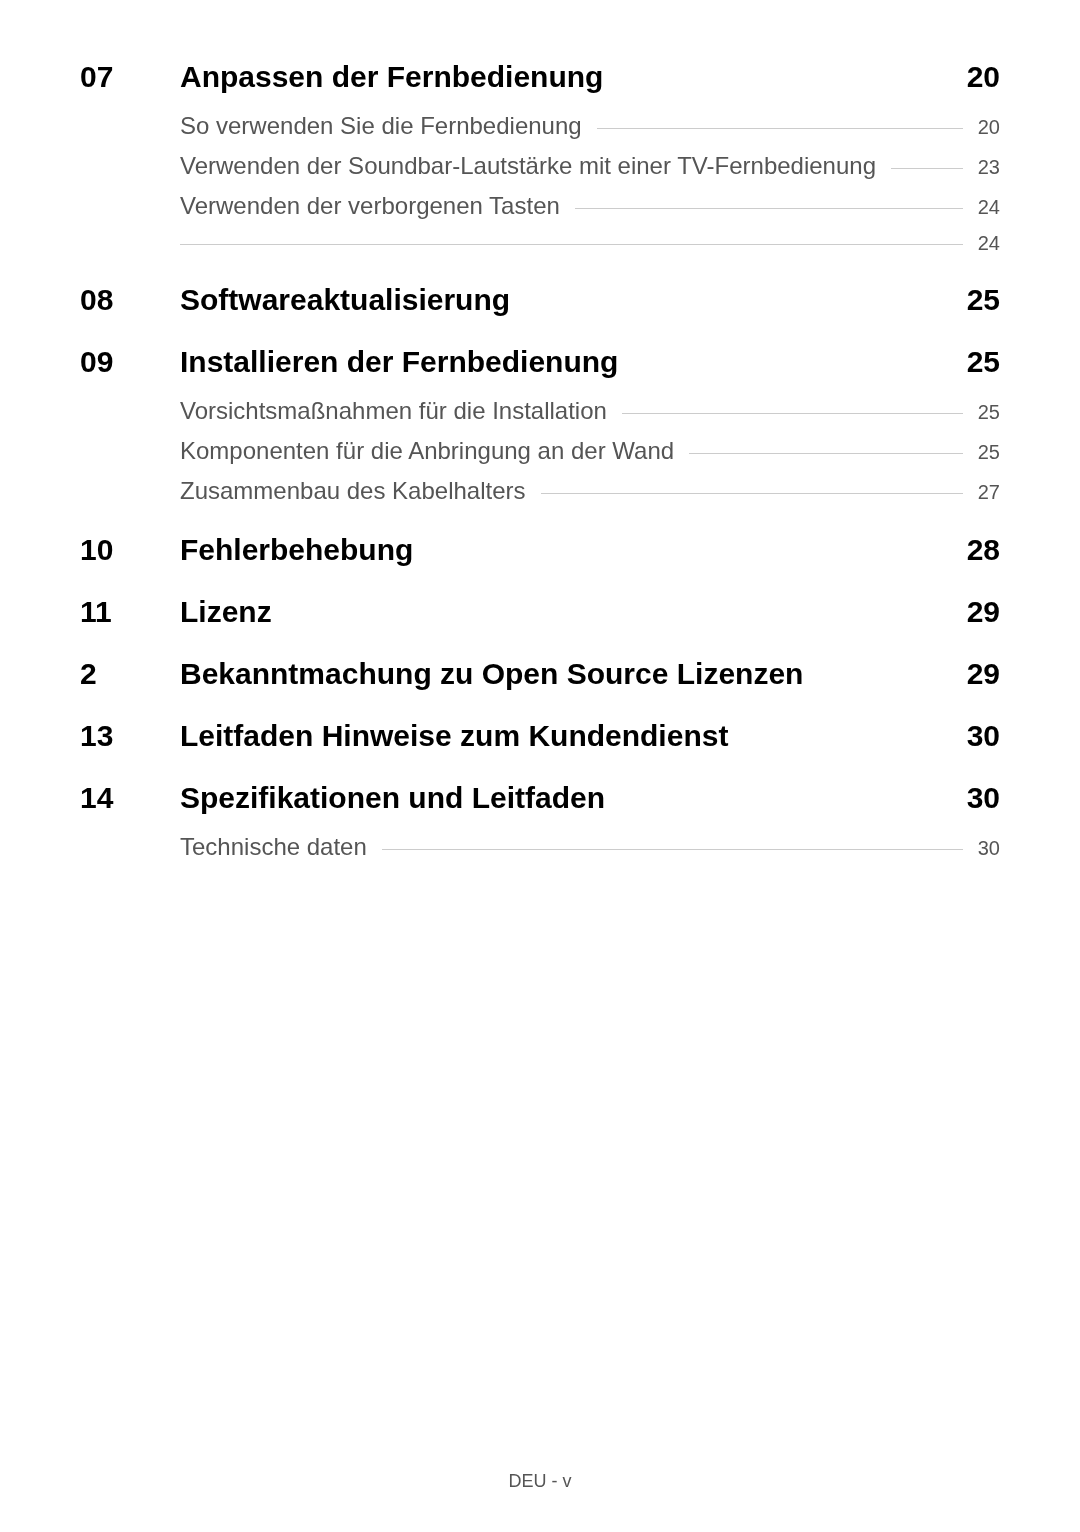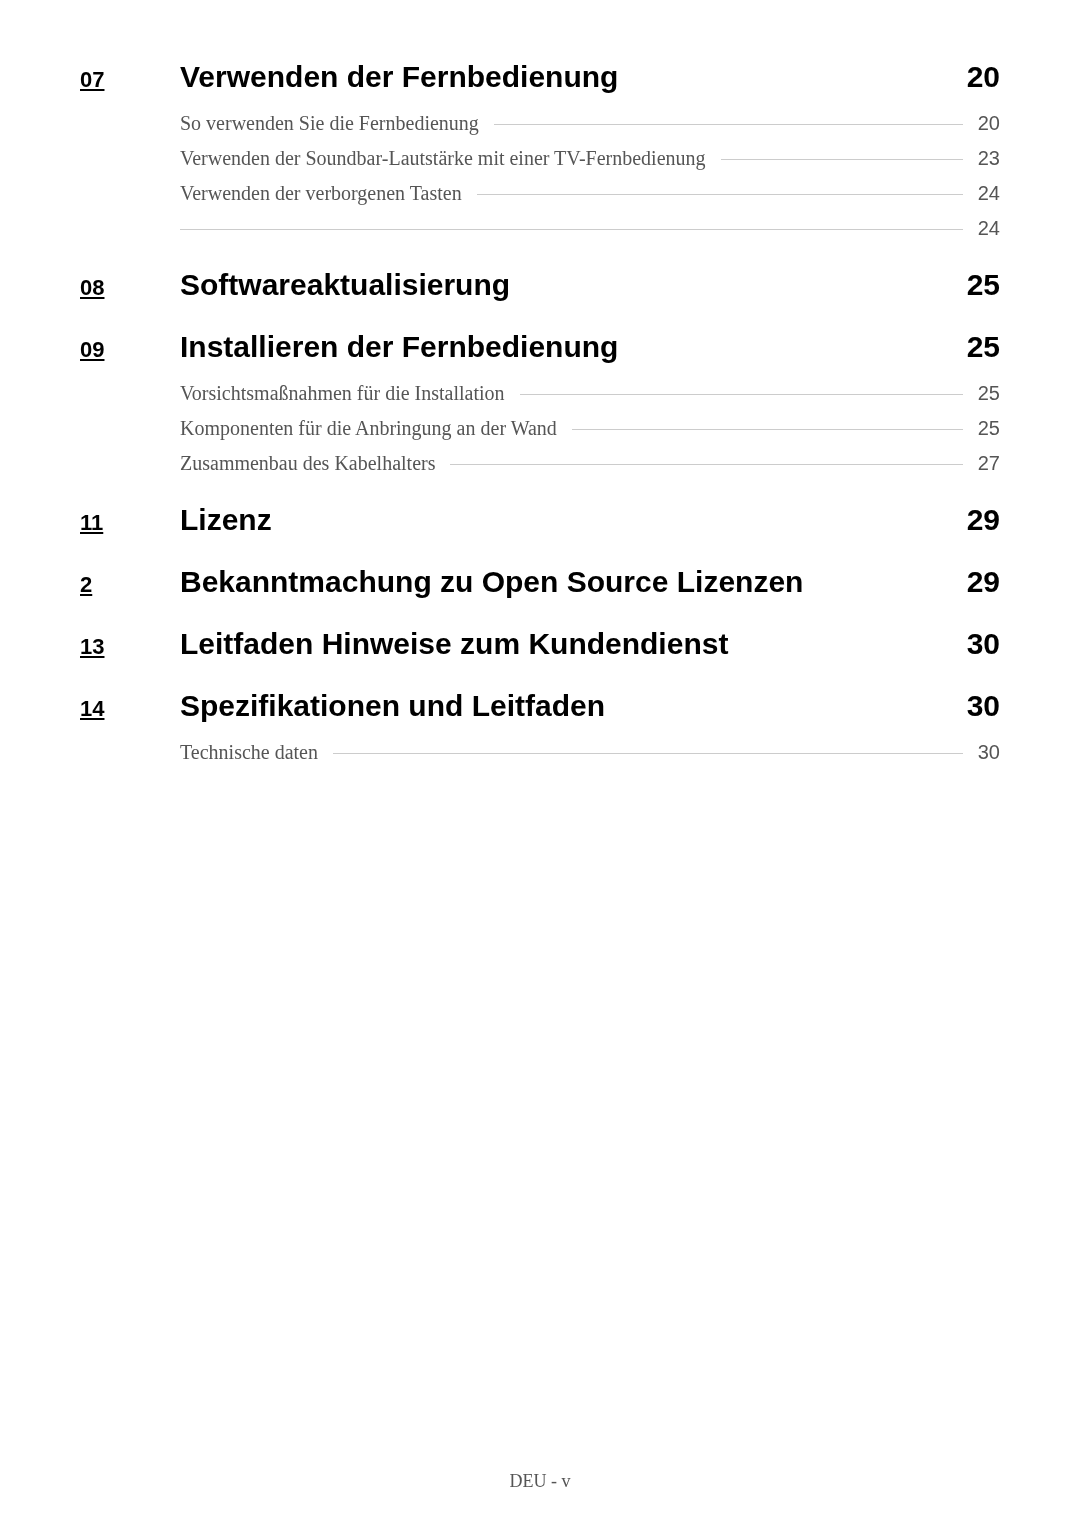--- a/index.html
+++ b/index.html
@@ -22,50 +22,48 @@
     .toc-section {
       display: flex;
       align-items: baseline;
       margin-bottom: 18px;
       margin-top: 28px;
     }
     .toc-section:first-child {
       margin-top: 0;
     }
     .section-number {
-      font-size: 22px;
+      font-size: 30px;
       font-weight: 700;
       width: 100px;
       flex-shrink: 0;
-      text-decoration: underline;
     }
     .section-title {
       font-size: 30px;
       font-weight: 700;
       flex: 1;
     }
     .section-page {
       font-size: 30px;
       font-weight: 700;
       margin-left: 20px;
     }
     .toc-sub {
       display: flex;
       align-items: baseline;
       margin-left: 100px;
       margin-bottom: 12px;
       margin-top: 12px;
     }
     .sub-title {
-      font-size: 20px;
+      font-size: 24px;
       font-weight: 400;
       color: #555555;
       flex-shrink: 0;
       padding-right: 15px;
-      font-family: Liberation Serif, serif;
     }
     .leader {
       flex: 1;
       border-bottom: 1px solid #cccccc;
       position: relative;
       top: -5px;
       min-width: 40px;
     }
     .sub-page {
       font-size: 20px;
@@ -75,31 +73,30 @@
       flex-shrink: 0;
     }
     .footer {
       position: absolute;
       bottom: 40px;
       left: 0;
       width: 1080px;
       text-align: center;
       font-size: 18px;
       color: #555555;
-      font-family: Liberation Serif, serif;
     }
   </style>
 </head>
 <body>
 
 <div class="toc">
 
   <div class="toc-section">
     <div class="section-number">07</div>
-    <div class="section-title">Verwenden der Fernbedienung</div>
+    <div class="section-title">Anpassen der Fernbedienung</div>
     <div class="section-page">20</div>
   </div>
   <div class="toc-sub">
     <div class="sub-title">So verwenden Sie die Fernbedienung</div>
     <div class="leader"></div>
     <div class="sub-page">20</div>
   </div>
   <div class="toc-sub">
     <div class="sub-title">Verwenden der Soundbar-Lautstärke mit einer TV-Fernbedienung</div>
     <div class="leader"></div>
@@ -135,20 +132,25 @@
     <div class="sub-title">Komponenten für die Anbringung an der Wand</div>
     <div class="leader"></div>
     <div class="sub-page">25</div>
   </div>
   <div class="toc-sub">
     <div class="sub-title">Zusammenbau des Kabelhalters</div>
     <div class="leader"></div>
     <div class="sub-page">27</div>
   </div>
 
+  <div class="toc-section">
+    <div class="section-number">10</div>
+    <div class="section-title">Fehlerbehebung</div>
+    <div class="section-page">28</div>
+  </div>
 
   <div class="toc-section">
     <div class="section-number">11</div>
     <div class="section-title">Lizenz</div>
     <div class="section-page">29</div>
   </div>
 
   <div class="toc-section">
     <div class="section-number">2</div>
     <div class="section-title">Bekanntmachung zu Open Source Lizenzen</div>

